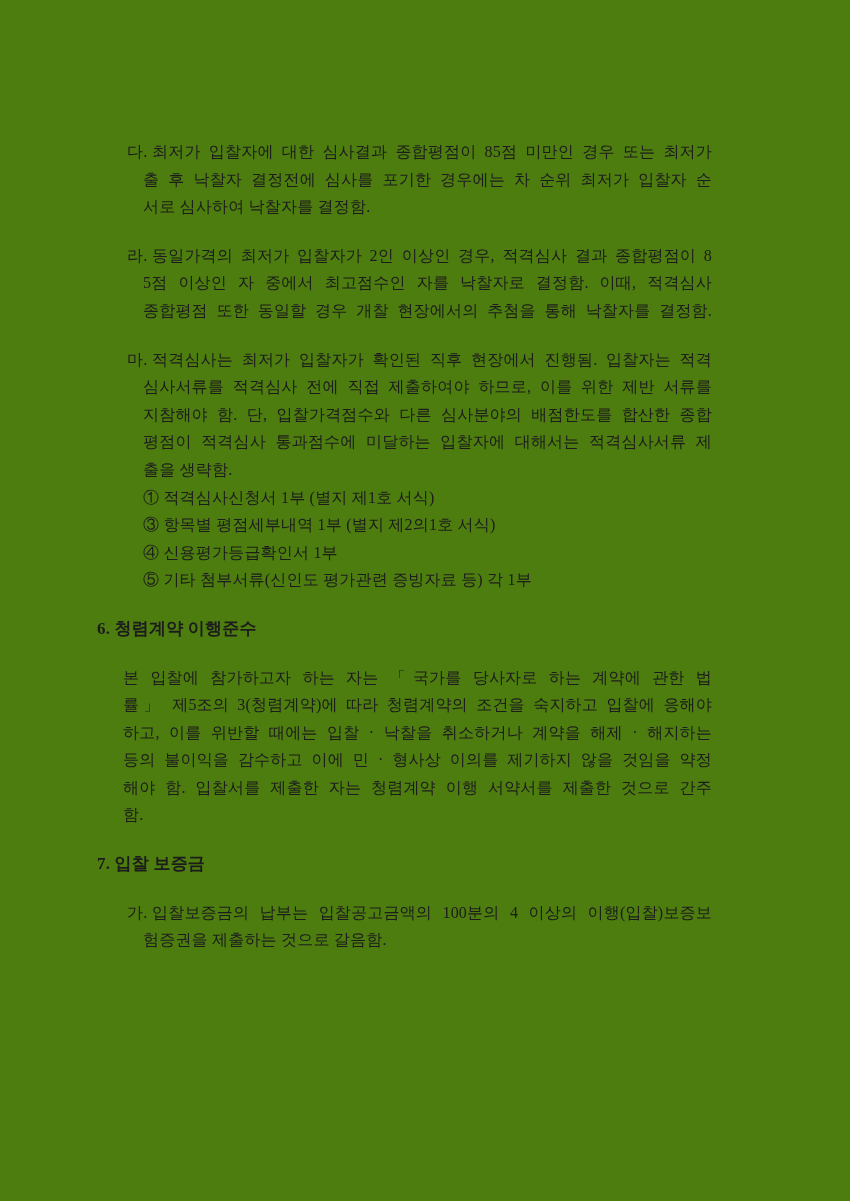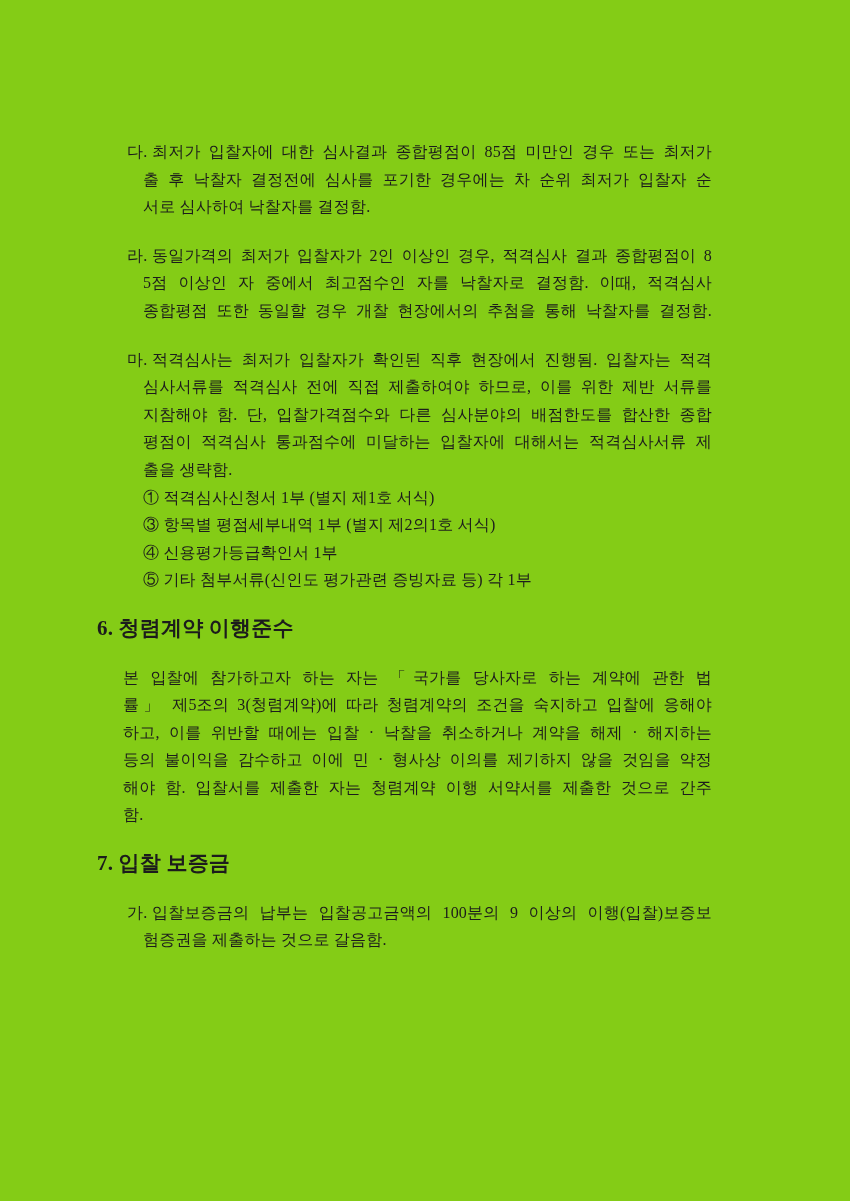--- a/index.html
+++ b/index.html
@@ -4,37 +4,37 @@
 <style>
   html, body { margin: 0; padding: 0; }
   body {
     background: #ffffff;
     font-family: "Liberation Serif", "DejaVu Serif", serif;
   }
   .page {
     position: relative;
     width: 850px;
     height: 1201px;
-    background: #84cc16;
+    background: #4d7c0f;
     overflow: hidden;
   }
   .content {
     margin-left: 97px;
     width: 615px;
     padding-top: 138px;
     font-size: 16px;
     line-height: 27.6px;
     color: #1c1c1c;
     letter-spacing: 0.2px;
   }
   .block { margin: 0; }
   .block.gap { margin-top: 21px; }          
   .heading {
     font-weight: 700;
-    font-size: 21px;
+    font-size: 17px;
     text-align: left;
   }
   .item { margin-left: 30px; }                
   .item .line.cont { margin-left: 16px; }     
   .numbered { margin-left: 46px; }            
   .paragraph { margin-left: 26px; }           
   .line {
     text-align: justify;
     text-align-last: justify;
     max-height: 28px;
@@ -82,17 +82,17 @@
       <div class="block paragraph gap">
         <div class="line first">본 입찰에 참가하고자 하는 자는 「국가를 당사자로 하는 계약에 관한 법</div>
         <div class="line cont">률」 제5조의 3(청렴계약)에 따라 청렴계약의 조건을 숙지하고 입찰에 응해야</div>
         <div class="line cont">하고, 이를 위반할 때에는 입찰 · 낙찰을 취소하거나 계약을 해제 · 해지하는</div>
         <div class="line cont">등의 불이익을 감수하고 이에 민 · 형사상 이의를 제기하지 않을 것임을 약정</div>
         <div class="line cont">해야 함. 입찰서를 제출한 자는 청렴계약 이행 서약서를 제출한 것으로 간주</div>
         <div class="line cont last">함.</div>
       </div>
       <div class="block heading gap">7. 입찰 보증금</div>
       <div class="block item gap">
-        <div class="line first"><span class="marker">가.</span><span>입찰보증금의 납부는 입찰공고금액의 100분의 9 이상의 이행(입찰)보증보</span></div>
+        <div class="line first"><span class="marker">가.</span><span>입찰보증금의 납부는 입찰공고금액의 100분의 4 이상의 이행(입찰)보증보</span></div>
         <div class="line cont last">험증권을 제출하는 것으로 갈음함.</div>
       </div>
     </div>
 </div>
 
 </body></html>

